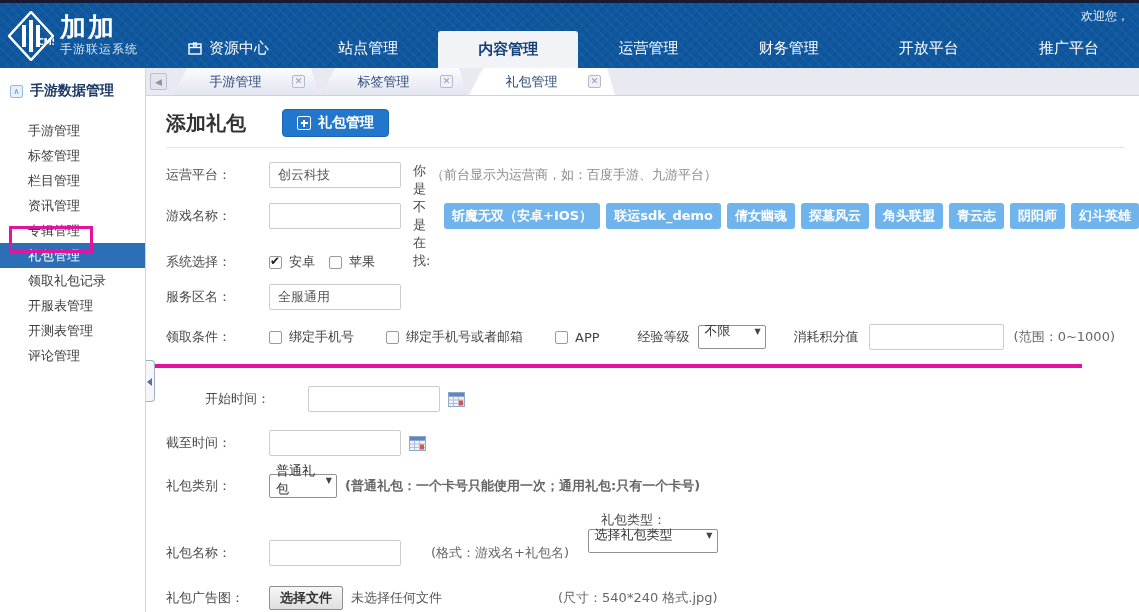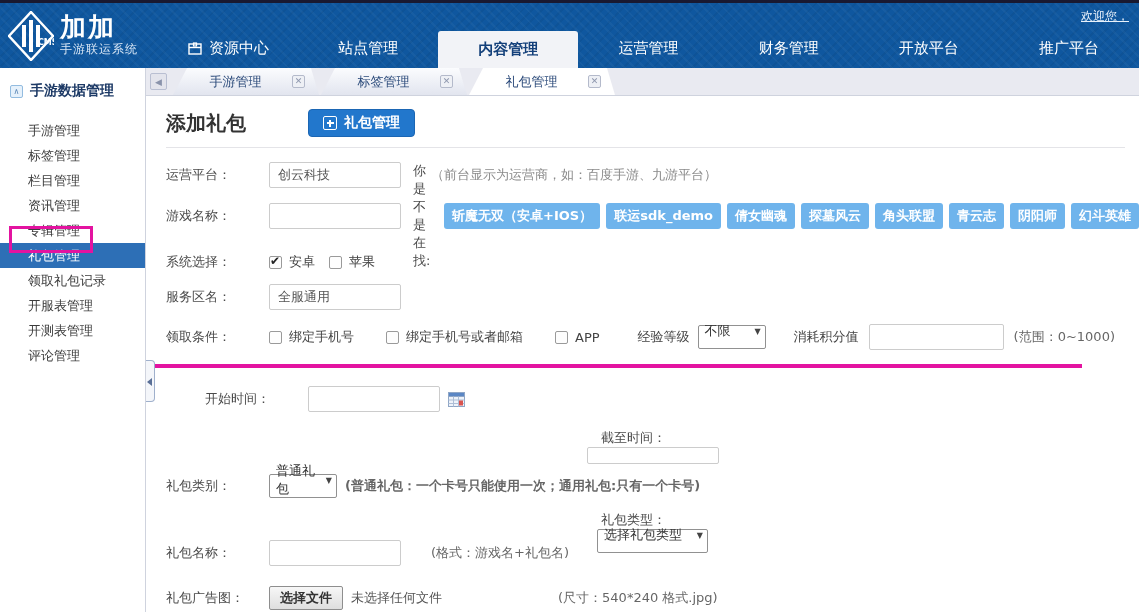--- a/index.html
+++ b/index.html
@@ -14,21 +14,21 @@
     border-top:3px solid #191930; display:flex; align-items:stretch; }
   .logo { width:158px; display:flex; align-items:center; padding-left:8px; gap:6px; }
   .logo-diamond { width:46px; height:50px; flex:none; }
   .logo-txt .cn { font-size:26px; font-weight:bold; color:#fff; line-height:28px; letter-spacing:2px; }
   .logo-txt .sub { font-size:12px; color:#d8e6f5; letter-spacing:1px; }
   .nav { flex:1; display:flex; align-items:stretch; }
   .nav-item { flex:1; display:flex; align-items:center; justify-content:center; gap:6px;
     color:#fff; font-size:15px; cursor:pointer; margin-top:26px; }
   .nav-item.active { background:#f2f3f7; color:#14407a; font-weight:bold;
     border-radius:3px 3px 0 0; margin-top:28px; }
-  .welcome { position:absolute; right:10px; top:5px; font-size:12px; color:#e8f1fb;text-decoration:underline; }
+  .welcome { position:absolute; right:10px; top:5px; font-size:12px; color:#e8f1fb; }
 
   
   .tabstrip { position:absolute; left:146px; right:0; top:68px; height:28px;
     background:#e9eaf1; border-bottom:1px solid #cfd3de; display:flex; align-items:flex-end; }
   .tab-scroll { width:17px; height:17px; margin:0 6px 5px 4px; background:#e3e4ec;
     border:1px solid #b9bfd2; border-radius:2px; color:#8a93ab; font-size:9px;
     display:flex; align-items:center; justify-content:center; cursor:pointer; }
   .tab { position:relative; height:27px; width:146px; margin-right:2px;
     background:linear-gradient(#fbfcfe,#e2e5ef);
     clip-path:polygon(14px 0, calc(100% - 8px) 0, 100% 100%, 0 100%);
@@ -47,21 +47,21 @@
     color:#5c87b5; font-size:8px; line-height:11px; text-align:center; border-radius:2px; }
   .side-head .htxt { font-weight:bold; color:#1d3a66; font-size:14px; }
   .side-list { margin-top:16px; }
   .side-item { height:25px; line-height:25px; padding-left:28px; font-size:13px; color:#3c3c3c; cursor:pointer; }
   .side-item.active { background:#2d6fb6; color:#fff; }
   .annot-box { position:absolute; left:9px; top:158px; width:84px; height:27px;
     border:3px solid #e313a0; pointer-events:none; }
 
   
   .content { position:absolute; left:146px; top:96px; right:0; bottom:0; background:#fff; padding:12px 0 0 20px; }
-  .title-row { display:flex; align-items:center; gap:62px; height:30px; }
+  .title-row { display:flex; align-items:center; gap:36px; height:30px; }
   .page-title { font-size:20px; font-weight:bold; color:#333; }
   .manage-btn { height:28px; padding:0 14px; background:#2277cc; border:1px solid #1b66b4; border-radius:4px;
     color:#fff; font-size:14px; font-weight:bold; display:flex; align-items:center; gap:7px; cursor:pointer; }
   .plus-icon { width:14px; height:14px; border:1.5px solid #fff; border-radius:2px; position:relative; }
   .plus-icon::before, .plus-icon::after { content:""; position:absolute; background:#fff; }
   .plus-icon::before { left:2.5px; right:2.5px; top:50%; height:1.5px; margin-top:-0.75px; }
   .plus-icon::after  { top:2.5px; bottom:2.5px; left:50%; width:1.5px; margin-left:-0.75px; }
   .divider { border-bottom:1px solid #e4e4e8; margin:9px 14px 0 0; }
 
   .form { padding-top:13px; }
@@ -255,21 +255,21 @@
         <rect x="0.5" y="1.5" width="16" height="14" fill="#eef3fa" stroke="#8fa6c6"></rect>
         <rect x="0.5" y="1.5" width="16" height="4" fill="#5b87c5" stroke="#8fa6c6"></rect>
         <line x1="5.5" y1="5.5" x2="5.5" y2="15.5" stroke="#aebed6"></line>
         <line x1="10.5" y1="5.5" x2="10.5" y2="15.5" stroke="#aebed6"></line>
         <line x1="0.5" y1="9" x2="16.5" y2="9" stroke="#aebed6"></line>
         <line x1="0.5" y1="12.5" x2="16.5" y2="12.5" stroke="#aebed6"></line>
         <rect x="11" y="9.5" width="4" height="5" fill="#d9534f"></rect>
       </svg>
     </div>
 
-    <div class="frow" style="margin-bottom:15px;flex-direction:column;">
+    <div class="frow" style="margin-bottom:15px;">
       <span class="flabel">截至时间：</span>
       <input class="tinput" value="" style="">
       <svg class="cal-icon" viewBox="0 0 17 16">
         <rect x="0.5" y="1.5" width="16" height="14" fill="#eef3fa" stroke="#8fa6c6"></rect>
         <rect x="0.5" y="1.5" width="16" height="4" fill="#5b87c5" stroke="#8fa6c6"></rect>
         <line x1="5.5" y1="5.5" x2="5.5" y2="15.5" stroke="#aebed6"></line>
         <line x1="10.5" y1="5.5" x2="10.5" y2="15.5" stroke="#aebed6"></line>
         <line x1="0.5" y1="9" x2="16.5" y2="9" stroke="#aebed6"></line>
         <line x1="0.5" y1="12.5" x2="16.5" y2="12.5" stroke="#aebed6"></line>
         <rect x="11" y="9.5" width="4" height="5" fill="#d9534f"></rect>
@@ -280,21 +280,21 @@
       <span class="flabel">礼包类别：</span>
       <span class="sel" style="width:68px;">
         <span style="flex:1;">普通礼包</span>
         <span class="arr">▼</span>
       </span>
       <span class="hint bold">(普通礼包：一个卡号只能使用一次；通用礼包:只有一个卡号)</span>
     </div>
 
     <div class="frow" style="flex-direction:column;">
       <span class="flabel">礼包类型：</span>
-      <span class="sel" style="width:111px;">
+      <span class="sel" style="width:130px;">
         <span style="flex:1;">选择礼包类型</span>
         <span class="arr">▼</span>
       </span>
     </div>
 
     <div class="frow" style="margin-bottom:17px;">
       <span class="flabel">礼包名称：</span>
       <input class="tinput" value="" style="">
       <span class="hint" style="color:#666;">(格式：游戏名+礼包名)</span>
     </div>

